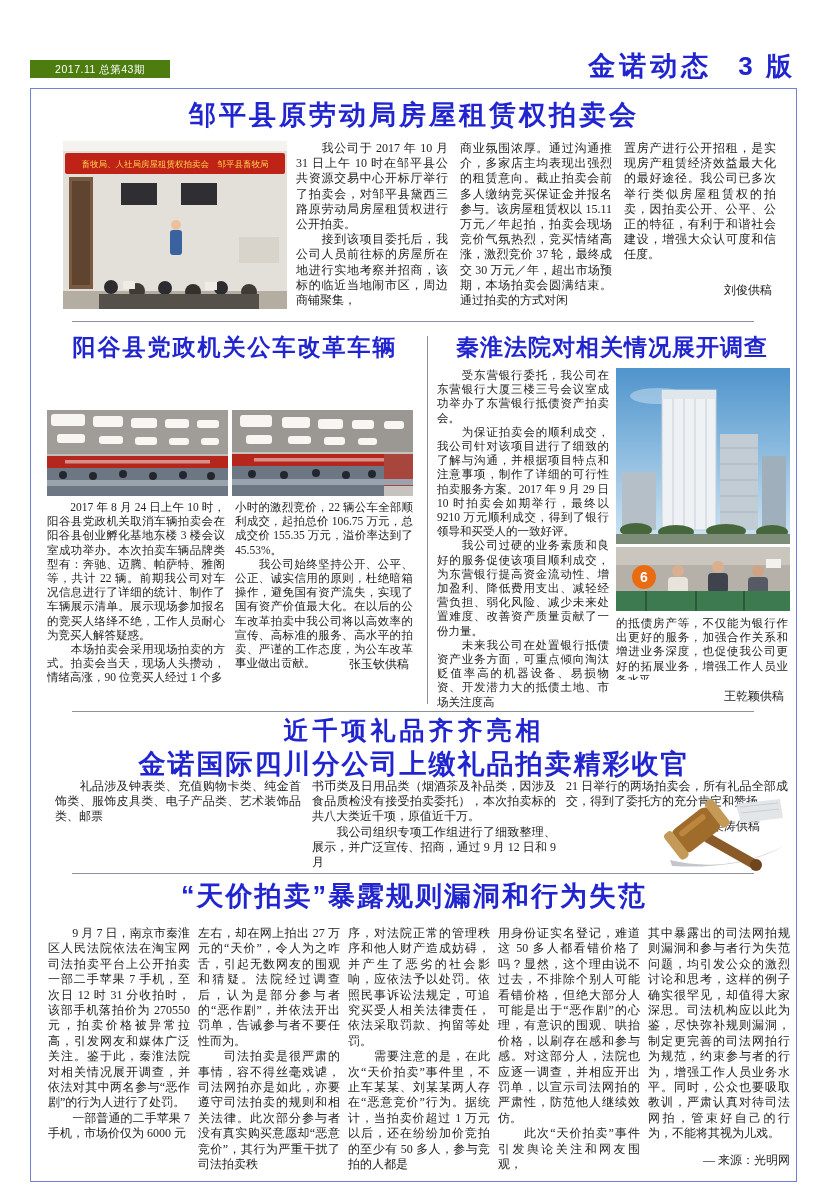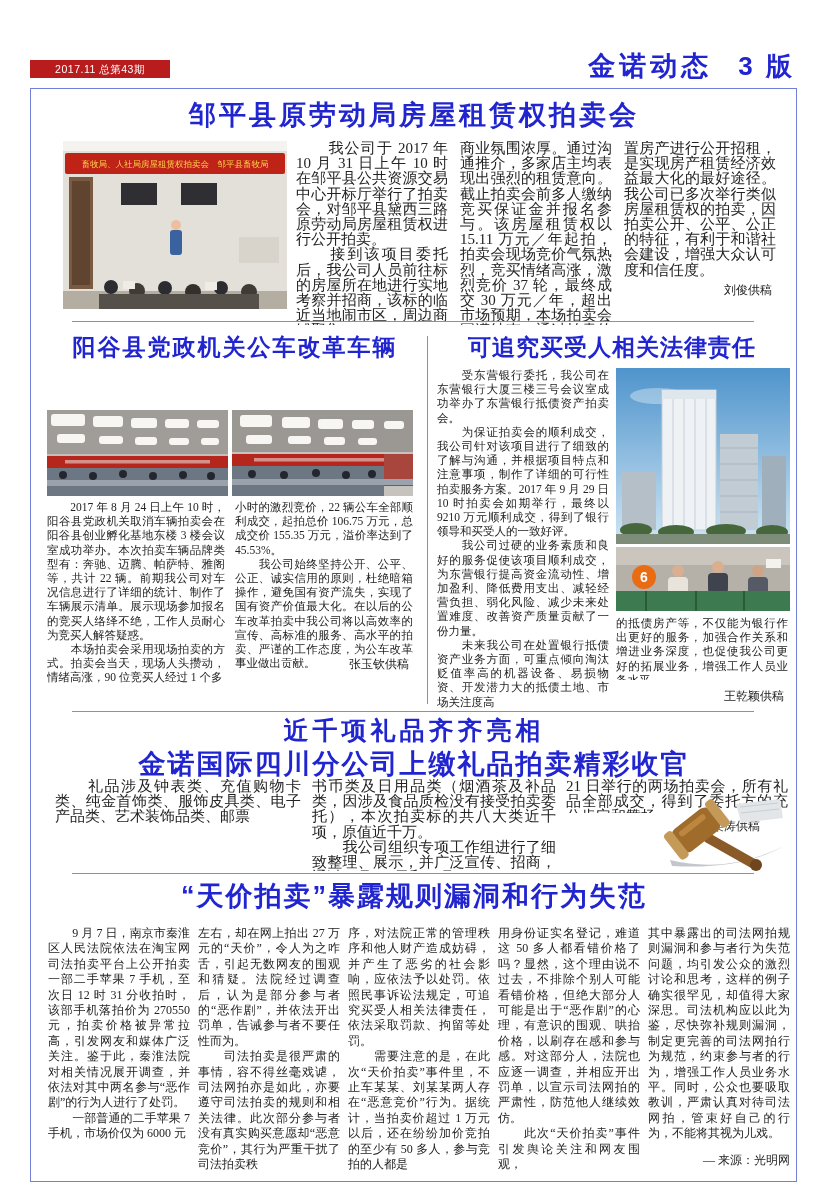--- a/index.html
+++ b/index.html
@@ -1,37 +1,37 @@
 <!DOCTYPE html>
 <html><head>
 <meta charset="utf-8">
 <style>
   html,body{margin:0;padding:0;background:#ffffff;}
   .page{position:relative;width:827px;height:1200px;background:#fff;overflow:hidden;
         font-family:"Liberation Serif","DejaVu Serif",serif;}
   .frame{position:absolute;left:30px;top:88px;width:765px;height:1092px;
          border:1px solid #7380d8;pointer-events:none;}
-  .issue-tag{position:absolute;left:30px;top:60px;width:140px;height:18px;background:#b91c1c;
+  .issue-tag{position:absolute;left:30px;top:60px;width:140px;height:18px;background:#4d7c0f;
              color:#fff;font-size:10.5px;line-height:18px;text-align:center;
              font-family:"Liberation Sans","DejaVu Sans",sans-serif;letter-spacing:.5px;}
   .masthead{position:absolute;right:32px;top:48px;display:flex;align-items:baseline;gap:26px;
             font-family:"Liberation Sans","DejaVu Sans",sans-serif;font-weight:bold;color:#2125cf;justify-content:center;}
   .mast-title{font-size:27px;letter-spacing:4px;}
   .mast-page{font-size:26px;letter-spacing:3px;}
   .title{position:absolute;margin:1px;font-family:"Liberation Sans","DejaVu Sans",sans-serif;
          font-weight:bold;color:#2125cf;text-align:center;white-space:nowrap;}
   .a1-title{left:40px;width:746px;top:96px;font-size:27px;letter-spacing:3px;}
   .a2-title{left:45px;width:378px;top:328px;font-size:23px;letter-spacing:2px;line-height:36px;white-space:normal;}
   .a3-title{left:433px;width:356px;top:331px;font-size:23px;letter-spacing:1px;}
   .a4-title1{left:40px;width:746px;top:713px;font-size:25px;letter-spacing:4px;}
   .a4-title2{left:40px;width:746px;top:745px;font-size:27px;letter-spacing:2px;}
   .a5-title{left:40px;width:746px;top:877px;font-size:27px;letter-spacing:2px;}
   .col{position:absolute;color:#232323;text-align:justify;overflow:hidden;}
   .col p{margin:0;}
-  .fz12{font-size:15px;line-height:15.2px;}
+  .fz12{font-size:12px;line-height:15.2px;}
   .fz115{font-size:11.5px;line-height:14.2px;}
   .fz12b{font-size:12px;line-height:15.4px;}
   .byline{position:absolute;font-size:12px;color:#232323;text-align:right;font-family:Liberation Serif, serif;}
   .sep{position:absolute;height:1px;background:#8d90a0;}
   .vsep{position:absolute;width:1px;background:#8d90a0;}
   .photo{position:absolute;display:block;}
 </style>
 </head>
 <body>
 
@@ -151,21 +151,21 @@
       <p>　　本场拍卖会采用现场拍卖的方式。拍卖会当天，现场人头攒动，情绪高涨，90 位竞买人经过 1 个多</p>
     </div>
   <div class="col fz115" style="left:235px;top:500px;width:178px;height:168px">
       <p>小时的激烈竞价，22 辆公车全部顺利成交，起拍总价 106.75 万元，总成交价 155.35 万元，溢价率达到了 45.53%。</p>
       <p>　　我公司始终坚持公开、公平、公正、诚实信用的原则，杜绝暗箱操作，避免国有资产流失，实现了国有资产价值最大化。在以后的公车改革拍卖中我公司将以高效率的宣传、高标准的服务、高水平的拍卖、严谨的工作态度，为公车改革事业做出贡献。</p>
     </div>
   <div class="byline" style="left:235px;top:656px;width:174px">张玉钦供稿</div>
 
   <div class="vsep" style="left:427px;top:336px;height:368px"></div>
 
-  <h2 class="title a3-title">可追究买受人相关法律责任</h2>
+  <h2 class="title a3-title">秦淮法院对相关情况展开调查</h2>
 
   <div class="col fz115" style="left:437px;top:368px;width:172px;height:340px">
       <p>　　受东营银行委托，我公司在东营银行大厦三楼三号会议室成功举办了东营银行抵债资产拍卖会。</p>
       <p>　　为保证拍卖会的顺利成交，我公司针对该项目进行了细致的了解与沟通，并根据项目特点和注意事项，制作了详细的可行性拍卖服务方案。2017 年 9 月 29 日 10 时拍卖会如期举行，最终以 9210 万元顺利成交，得到了银行领导和买受人的一致好评。</p>
       <p>　　我公司过硬的业务素质和良好的服务促使该项目顺利成交，为东营银行提高资金流动性、增加盈利、降低费用支出、减轻经营负担、弱化风险、减少未来处置难度、改善资产质量贡献了一份力量。</p>
       <p>　　未来我公司在处置银行抵债资产业务方面，可重点倾向淘汰贬值率高的机器设备、易损物资、开发潜力大的抵债土地、市场关注度高</p>
     </div>
 
   <svg class="photo" style="left:616px;top:368px" width="174" height="176" viewBox="0 0 174 176">
     <defs>

